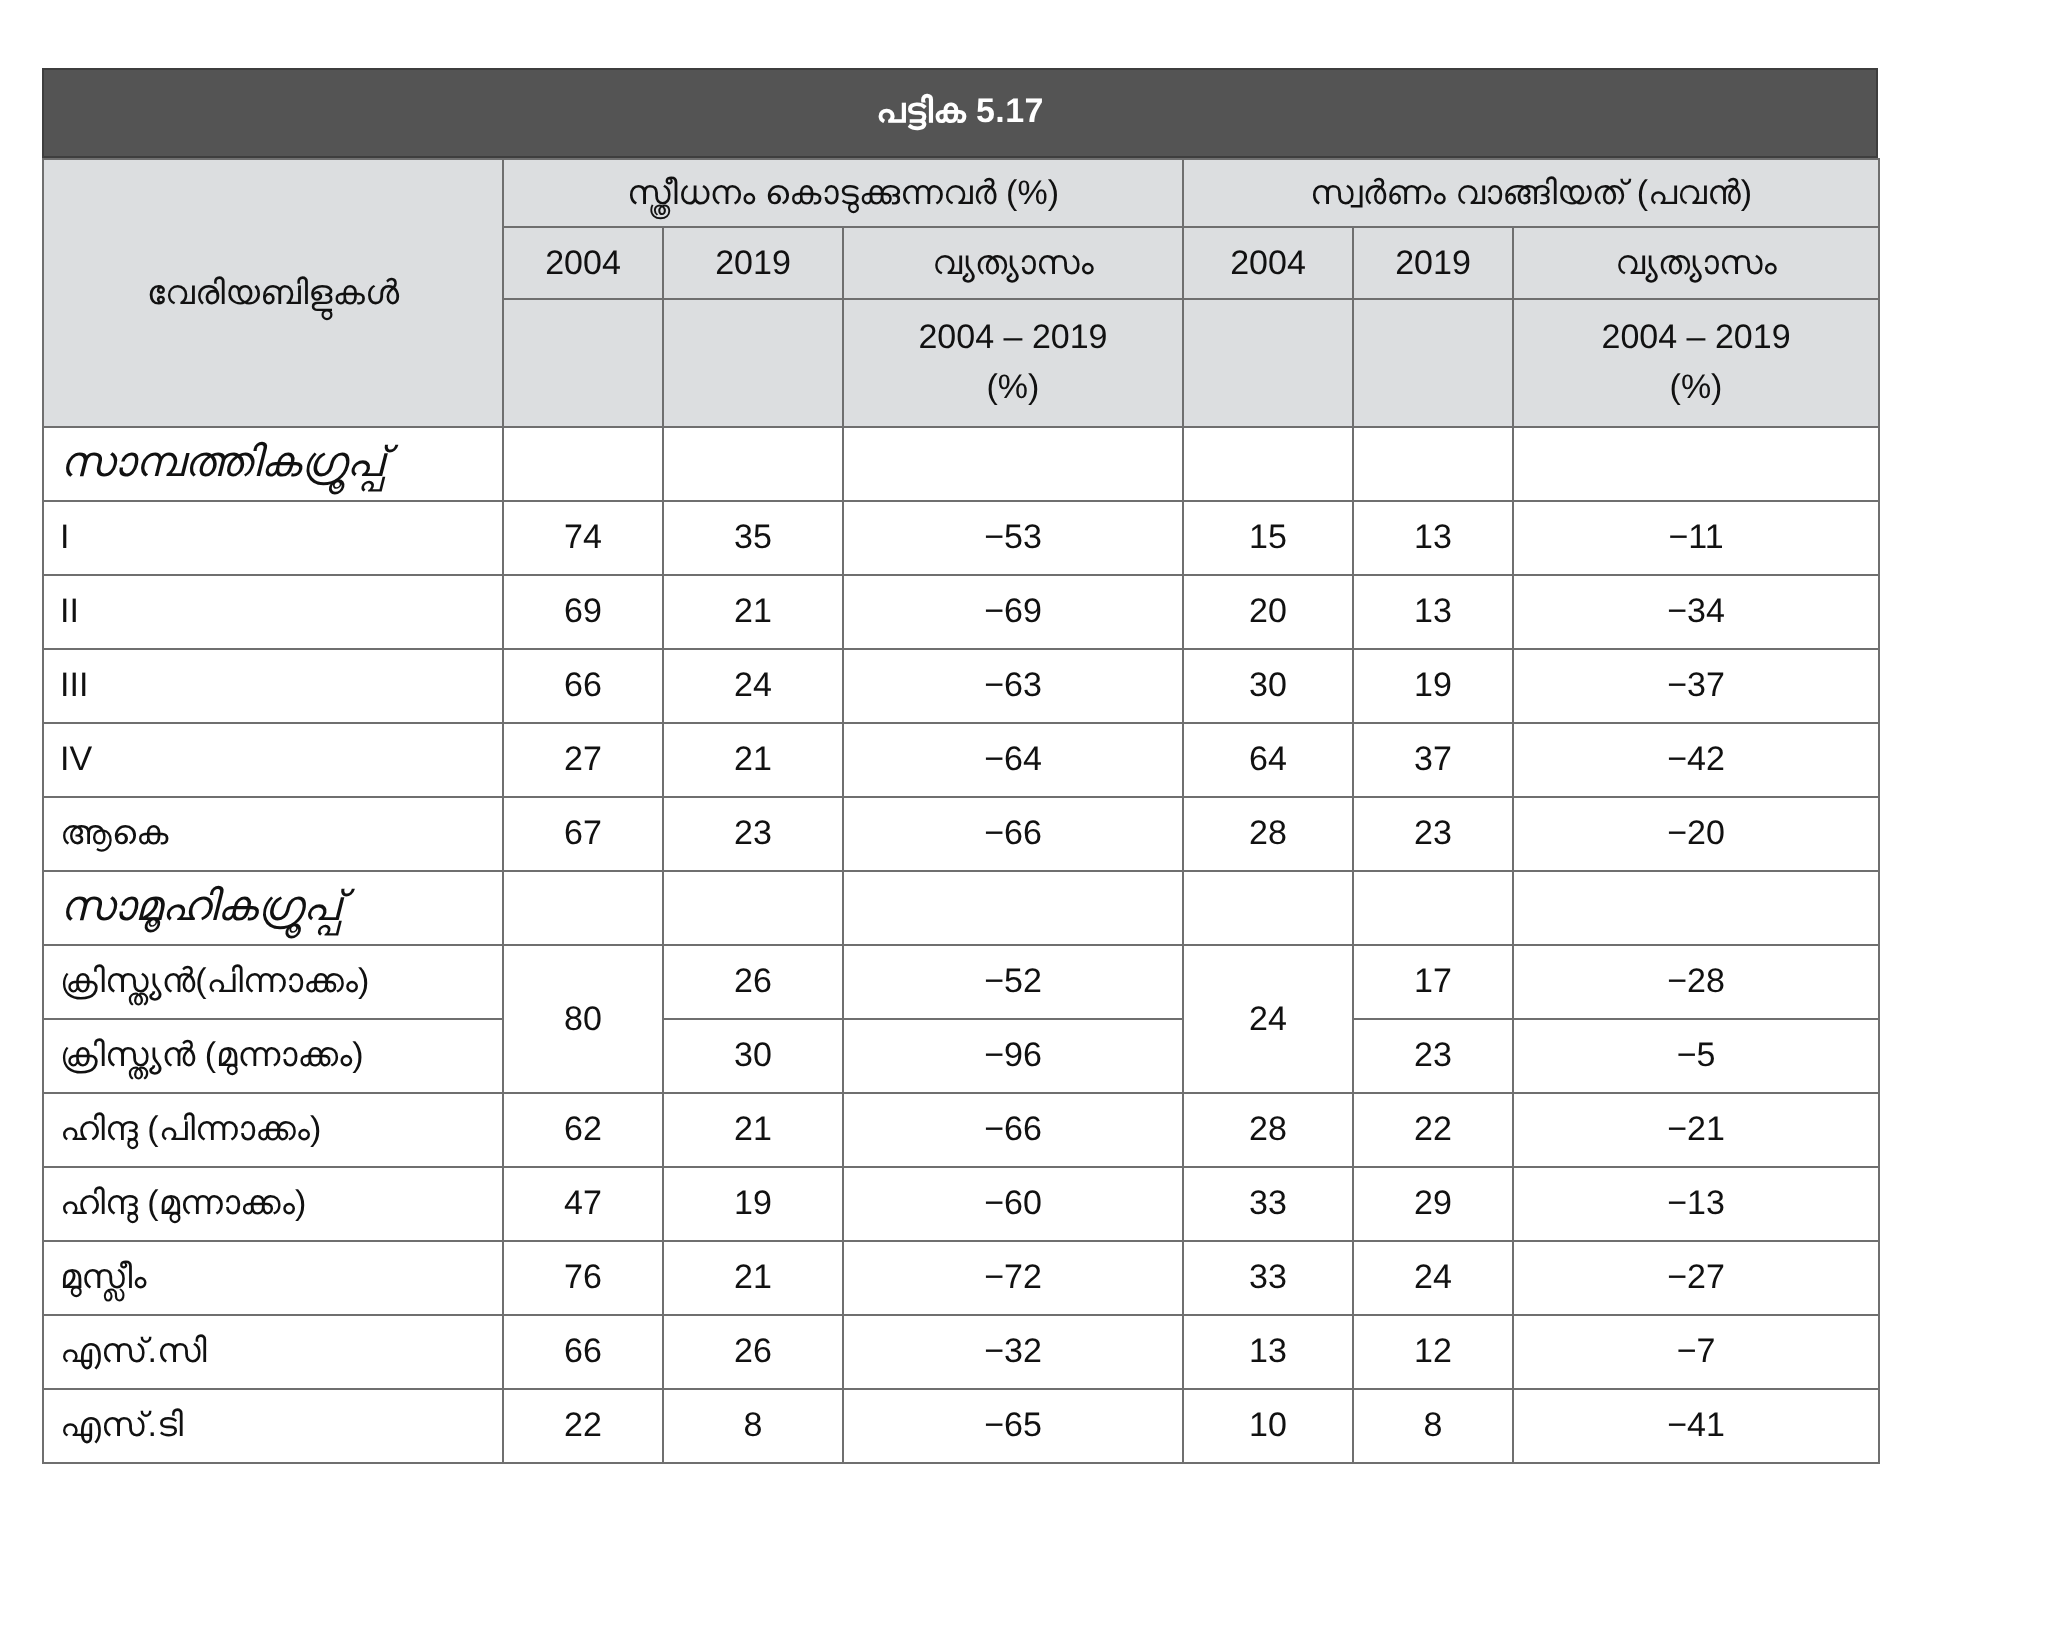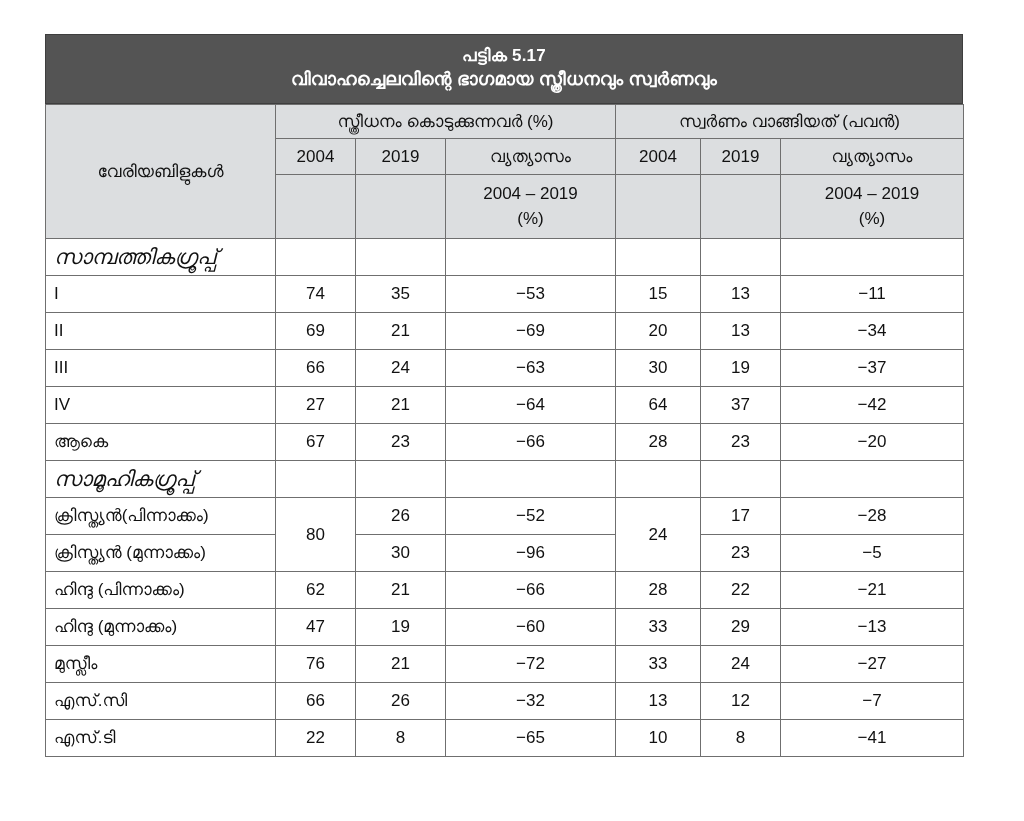--- a/index.html
+++ b/index.html
@@ -16,21 +16,21 @@
   }
 
   .page {
     position: relative;
     width: 1024px;
     height: 821px;
   }
 
   .table-wrap {
     position: absolute;
-    left: 45px;
+    left: 21px;
     top: 34px;
     width: 918px;
   }
 
   
   .title-bar {
     background: #545454;
     color: #ffffff;
     text-align: center;
     padding: 9px 10px 11px 10px;
@@ -121,21 +121,20 @@
   col.c-n6    { width: 183px; }
 </style>
 </head>
 <body>
 
 <div class="page">
   <div class="table-wrap">
 
     <div class="title-bar">
       <div class="title-line-1">പട്ടിക 5.17</div>
-      <div class="title-line-2">വിവാഹച്ചെലവിന്റെ ഭാഗമായ സ്ത്രീധനവും സ്വർണവും</div>
     </div>
 
     <table class="data">
       <colgroup>
         <col class="c-label">
           <col class="c-n1">
           <col class="c-n2">
           <col class="c-n3">
         <col class="c-n4">
           <col class="c-n5">

